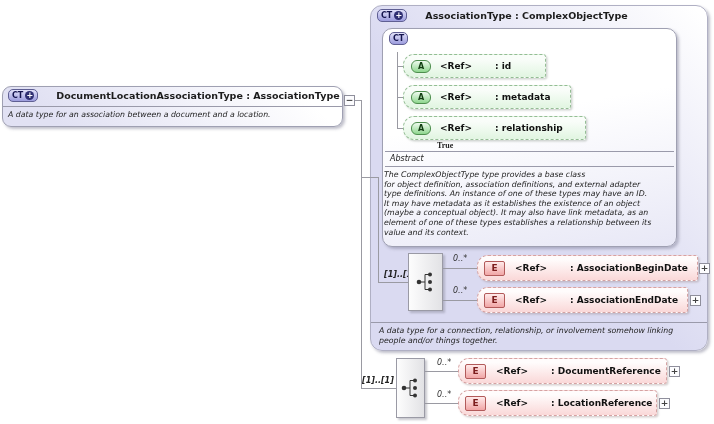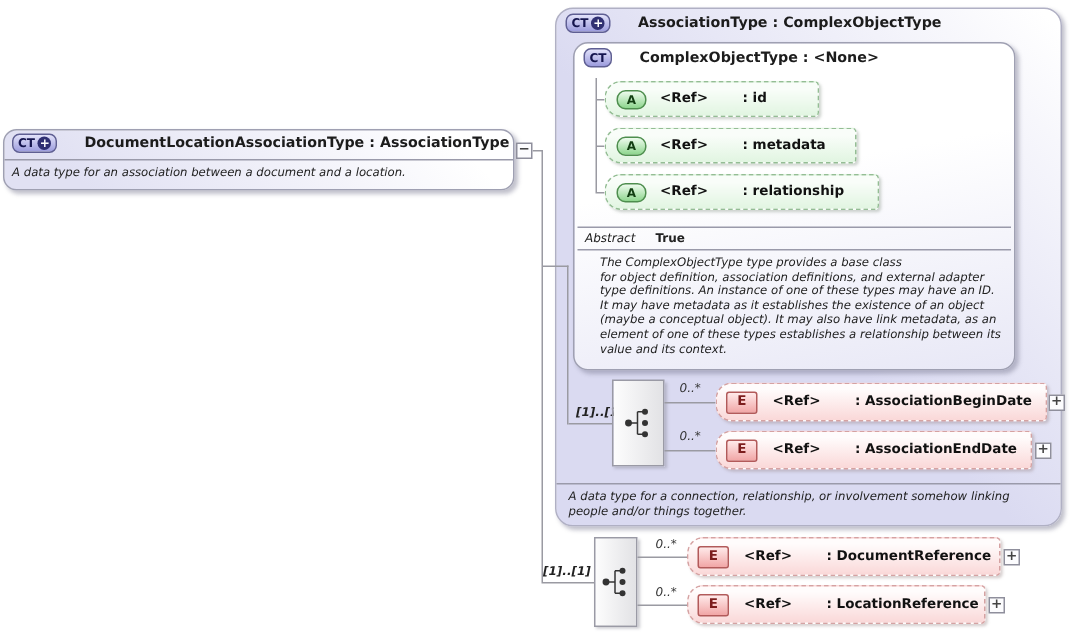--- a/index.html
+++ b/index.html
@@ -89,21 +89,20 @@
     <span class="title">AssociationType : ComplexObjectType</span>
   </div>
   <div class="sep" style="left:371px;top:322px;width:336px;"></div>
   <div class="desc" style="left:379px;top:326px;width:324px;">A data type for a connection, relationship, or involvement somehow linking
 people and/or things together.</div>
 
   <div class="hdr" style="left:389px;top:32px;">
     <span class="ct-icon">
         <span>CT</span>
       </span>
-    <span class="title">ComplexObjectType : &lt;None&gt;</span>
   </div>
 
   <div class="line vline" style="left:397px;top:52px;height:77px;"></div>
   <div class="line hline" style="left:398px;top:66px;width:5px;"></div>
   <div class="line hline" style="left:398px;top:97px;width:5px;"></div>
   <div class="line hline" style="left:398px;top:128px;width:5px;"></div>
 
   <div class="attr-box" style="left:403px;top:54px;width:143px;height:24px;">
     <span class="a-icon">A</span>
     <span class="ref">&lt;Ref&gt;</span>
@@ -115,23 +114,23 @@
     <span class="lbl">: metadata</span>
   </div>
   <div class="attr-box" style="left:403px;top:116px;width:183px;height:24px;">
     <span class="a-icon">A</span>
     <span class="ref">&lt;Ref&gt;</span>
     <span class="lbl">: relationship</span>
   </div>
 
   <div class="sep" style="left:385px;top:151px;width:289px;"></div>
   <span class="facet-label" style="left:390px;top:154px;">Abstract</span>
-  <span class="facet-value" style="left:437px;top:154px;">True</span>
+  <span class="facet-value" style="left:437px;top:141px;font-family:Liberation Serif, serif;">True</span>
   <div class="sep" style="left:385px;top:166px;width:289px;"></div>
-  <div class="desc" style="left:400px;top:170px;width:284px;">The ComplexObjectType type provides a base class
+  <div class="desc" style="left:384px;top:170px;width:284px;">The ComplexObjectType type provides a base class
 for object definition, association definitions, and external adapter
 type definitions. An instance of one of these types may have an ID.
 It may have metadata as it establishes the existence of an object
 (maybe a conceptual object). It may also have link metadata, as an
 element of one of these types establishes a relationship between its
 value and its context.</div>
 
   <div class="line hline" style="left:355px;top:100px;width:7px;"></div>
   <div class="line vline" style="left:361px;top:100px;height:289px;"></div>
   <div class="line hline" style="left:362px;top:177px;width:17px;"></div>

